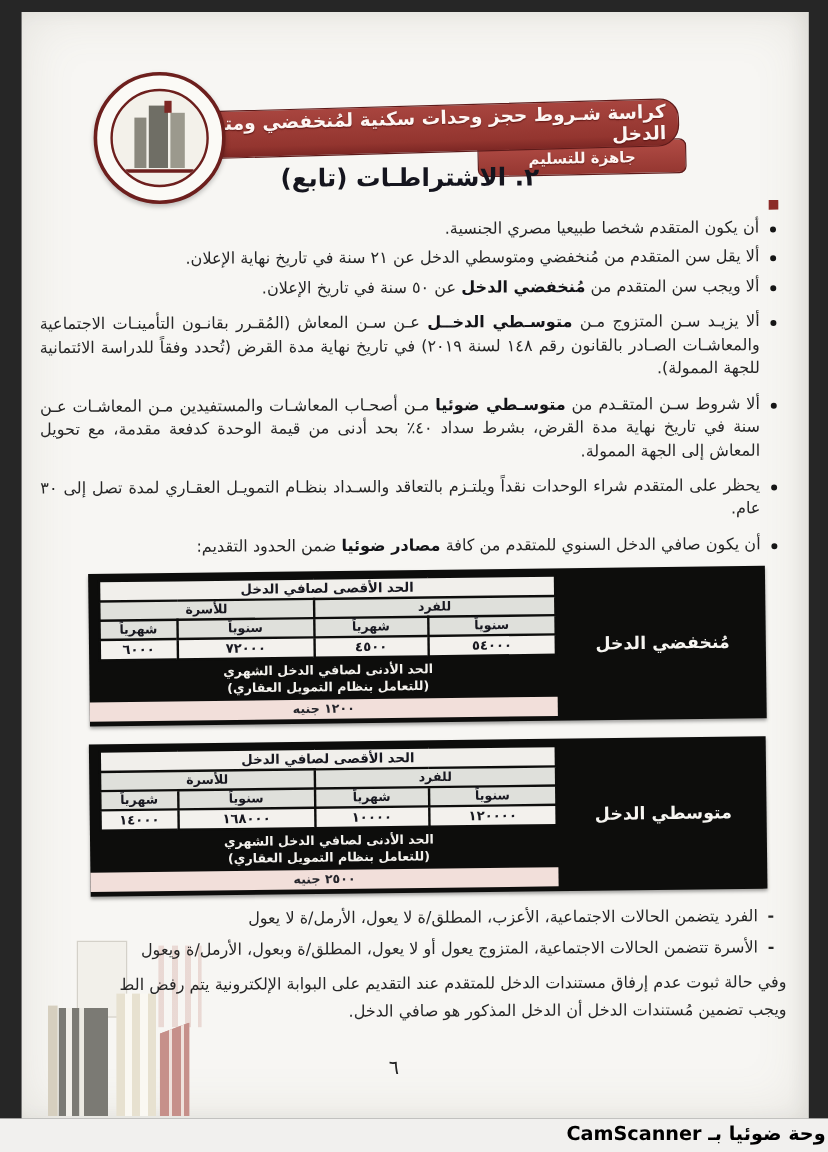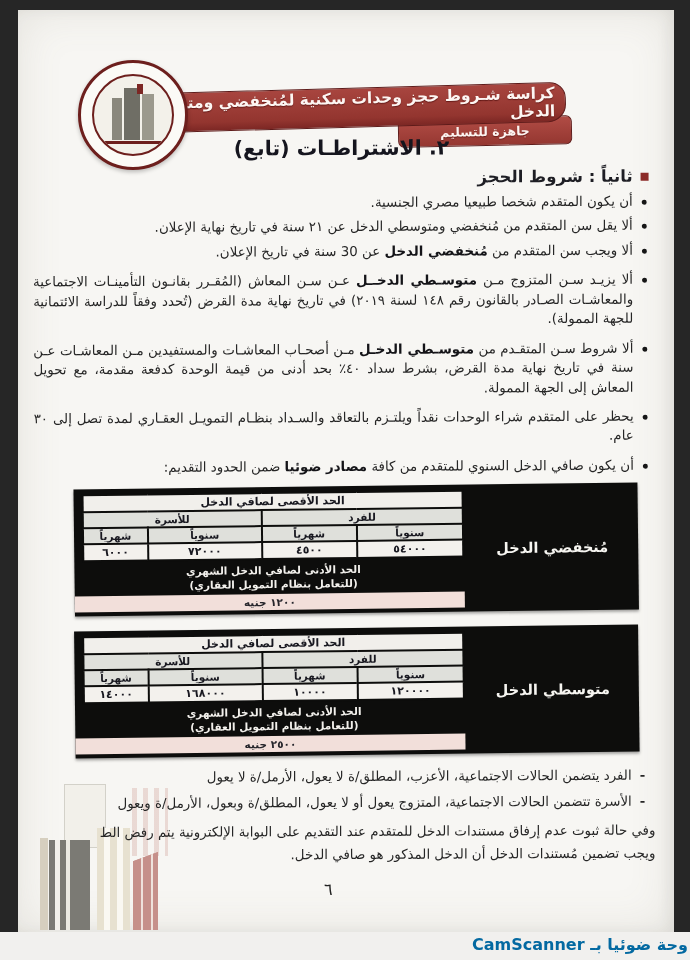--- a/index.html
+++ b/index.html
@@ -100,21 +100,21 @@
   .btower .s1{position:absolute;left:6px;top:0;width:5px;height:100%;background:#f2f0ea;}
   .btower .s2{position:absolute;left:17px;top:0;width:4px;height:100%;background:#eceae3;}
   .bcream{position:absolute;left:63px;top:52px;width:33px;height:102px;
     background:repeating-linear-gradient(90deg,#e7e1d0 0 7px,#faf8f2 7px 13px);}
   .bsalmon{position:absolute;left:99px;top:76px;width:25px;height:78px;background:#c6908a;
     clip-path:polygon(0 12%,100% 0,100% 100%,0 100%);
     background-image:repeating-linear-gradient(90deg,#c6908a 0 8px,#efe2dc 8px 10px);}
   .pagenum{position:absolute;left:306px;top:870px;font-size:16px;color:#222;z-index:3;}
   .cambar{position:absolute;left:0;top:932px;width:690px;height:28px;background:#f1f0ee;z-index:6;}
   .camtxt{position:absolute;right:2px;top:0;height:28px;line-height:26px;direction:rtl;
-    font-size:16px;font-weight:bold;color:#0369a1;white-space:nowrap;}
+    font-size:16px;font-weight:bold;color:#000000;white-space:nowrap;}
 </style>
 </head>
 <body>
 
 <div class="photo">
   <div class="page">
 
     <div class="ribbon-tail"></div>
     <div class="ribbon">
       <span>كراسة شـروط حجز وحدات سكنية لمُنخفضي ومتوسطي الدخل</span>
@@ -133,43 +133,42 @@
           <div class="logo-base"></div>
         </div>
       </div>
     </div>
 
     <div class="content">
       <div class="title">٢. الاشتراطـات (تابع)</div>
 
       <div class="heading-row">
         <span class="heading-sq"></span>
-        <span class="heading-txt">ثانياً : شروط الحجز</span>
       </div>
 
       <div class="bullets">
           <div class="bullet-row">
             <span class="dot"></span>
             <span class="btxt"><span>أن يكون المتقدم شخصا طبيعيا مصري الجنسية.</span></span>
           </div>
           <div class="bullet-row">
             <span class="dot"></span>
             <span class="btxt"><span>ألا يقل سن المتقدم من مُنخفضي ومتوسطي الدخل عن ٢١ سنة في تاريخ نهاية الإعلان.</span></span>
           </div>
           <div class="bullet-row">
             <span class="dot"></span>
-            <span class="btxt"><span>ألا ويجب سن المتقدم من </span><span class="bold">مُنخفضي الدخل</span><span> عن 30 سنة في تاريخ الإعلان.</span></span>
+            <span class="btxt"><span>ألا ويجب سن المتقدم من </span><span class="bold">مُنخفضي الدخل</span><span> عن ٥٠ سنة في تاريخ الإعلان.</span></span>
           </div>
           <div class="bullet-row">
             <span class="dot"></span>
             <span class="btxt"><span>ألا يزيـد سـن المتزوج مـن </span><span class="bold">متوسـطي الدخــل</span><span> عـن سـن المعاش (المُقـرر بقانـون التأمينـات الاجتماعية والمعاشـات الصـادر بالقانون رقم ١٤٨ لسنة ٢٠١٩) في تاريخ نهاية مدة القرض (تُحدد وفقاً للدراسة الائتمانية للجهة الممولة).</span></span>
           </div>
           <div class="bullet-row">
             <span class="dot"></span>
-            <span class="btxt"><span>ألا شروط سـن المتقـدم من </span><span class="bold">متوسـطي الدخـل</span><span> مـن أصحـاب المعاشـات والمستفيدين مـن المعاشـات عـن سنة في تاريخ نهاية مدة القرض، بشرط سداد ٤٠٪ بحد أدنى من قيمة الوحدة كدفعة مقدمة، مع تحويل المعاش إلى الجهة الممولة.</span></span>
+            <span class="btxt"><span>ألا شروط سـن المتقـدم من </span><span class="bold">متوسـطي ضوئيا</span><span> مـن أصحـاب المعاشـات والمستفيدين مـن المعاشـات عـن سنة في تاريخ نهاية مدة القرض، بشرط سداد ٤٠٪ بحد أدنى من قيمة الوحدة كدفعة مقدمة، مع تحويل المعاش إلى الجهة الممولة.</span></span>
           </div>
           <div class="bullet-row">
             <span class="dot"></span>
             <span class="btxt"><span>يحظر على المتقدم شراء الوحدات نقداً ويلتـزم بالتعاقد والسـداد بنظـام التمويـل العقـاري لمدة تصل إلى ٣٠ عام.</span></span>
           </div>
           <div class="bullet-row">
             <span class="dot"></span>
             <span class="btxt"><span>أن يكون صافي الدخل السنوي للمتقدم من كافة </span><span class="bold">مصادر ضوئيا</span><span> ضمن الحدود التقديم:</span></span>
           </div>
         </div>

